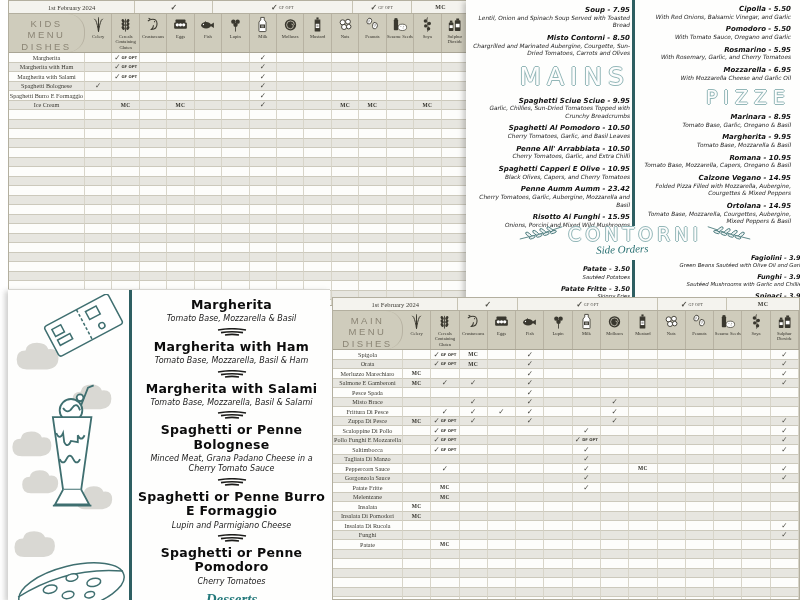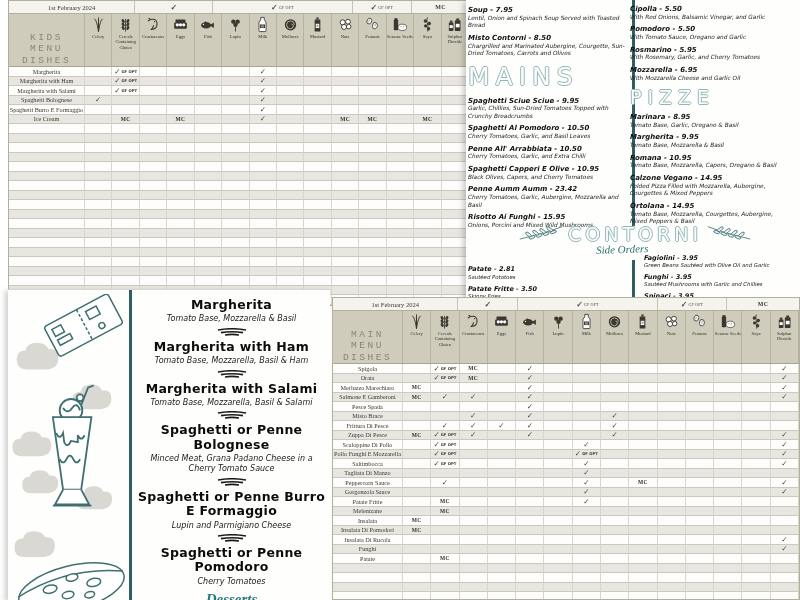--- a/index.html
+++ b/index.html
@@ -11,33 +11,33 @@
   .band-cell{border-right:1px solid #c7c3b3;display:flex;align-items:center;justify-content:center;
              font-family:"Liberation Serif",serif;font-size:6.5px;color:#3c3b34;box-sizing:border-box;gap:1px;}
   .bck{font-size:8px;font-weight:bold;color:#4a4942;}
   .bopt{font-size:4px;letter-spacing:0.2px;color:#3c3b34;}
   .bmc{font-size:6px;font-weight:bold;letter-spacing:0.5px;}
   .hdr{display:grid;grid-template-columns:var(--cols);background:#cfccbc;border-bottom:1px solid #a9a595;}
   .hcell{border-right:1px solid #b7b2a2;display:flex;flex-direction:column;align-items:center;
          justify-content:flex-start;padding-top:2px;box-sizing:border-box;overflow:hidden;}
   .hlabel{font-family:"Liberation Serif",serif;font-size:4.6px;line-height:1.15;color:#33312a;
           text-align:center;margin-top:1px;}
-  .title-cell{font-family:Liberation Mono, monospace;font-size:9.5px;letter-spacing:2.5px;color:#8b8575;
-              text-align:center;line-height:1.2;padding-top:18px;border-right:1px solid #b7b2a2;}
+  .title-cell{font-family:Liberation Sans, sans-serif;font-size:9.5px;letter-spacing:2.5px;color:#8b8575;
+              text-align:center;line-height:1.2;padding-top:4px;border-right:1px solid #b7b2a2;border-radius:17px;}
   .trow{display:grid;grid-template-columns:var(--cols);height:9.5px;box-sizing:border-box;}
   .trow:nth-child(even){background:#e7e6e0;}
   .tcell{border-right:1px solid #d8d5c9;border-bottom:1px solid #ccc9bc;display:flex;align-items:center;
          justify-content:center;box-sizing:border-box;overflow:hidden;}
   .lcell{font-family:"Liberation Serif",serif;font-size:6.2px;color:#3b3a33;}
   .ck{font-size:7.5px;font-weight:bold;color:#4a4942;display:flex;align-items:center;gap:1px;}
   .opt{font-size:3.8px;font-weight:bold;color:#3c3b34;}
   .mcm{font-family:"Liberation Serif",serif;font-size:5.5px;font-weight:bold;color:#33322b;letter-spacing:0.3px;}
   
   .page{position:absolute;background:#fefefd;box-shadow:-3px 2px 5px rgba(60,60,55,0.25);box-sizing:border-box;}
-  .mcol{position:absolute;top:0;text-align:left;}
+  .mcol{position:absolute;top:0;text-align:right;}
   .mitem{margin-bottom:4px;}
   .mname{font-size:7px;font-weight:bold;font-style:italic;color:#111;line-height:1.25;}
   .mdesc{font-size:5.8px;font-style:italic;color:#222;line-height:1.3;}
   .sideitem .mname{font-size:6.5px;}
   .sideitem .mdesc{font-size:5.4px;}
   .bighead{font-family:"DejaVu Sans",sans-serif;color:#fdfdfd;letter-spacing:6px;font-weight:500;
            text-shadow:-1px 0 #93b7b8,1px 0 #93b7b8,0 -1px #93b7b8,0 1px #93b7b8;}
   .tealline{position:absolute;width:2.5px;background:#2e5f62;}
   .contorni-wrap{position:absolute;display:flex;align-items:center;justify-content:center;gap:4px;}
   .sideorders{font-family:"Liberation Serif",serif;font-style:italic;color:#2c7274;font-size:11px;
@@ -766,21 +766,21 @@
             <div class="mdesc">Cherry Tomatoes, Garlic, Aubergine, Mozzarella and Basil</div>
           </div>
           <div class="mitem ">
             <div class="mname">Risotto Ai Funghi - 15.95</div>
             <div class="mdesc">Onions, Porcini and Mixed Wild Mushrooms</div>
           </div>
         </div>
       <div style="height:32px;"></div>
       <div id="sidesLeftList">
           <div class="mitem sideitem">
-            <div class="mname">Patate - 2.81</div>
+            <div class="mname">Patate - 3.50</div>
             <div class="mdesc">Sautéed Potatoes</div>
           </div>
           <div class="mitem sideitem">
             <div class="mname">Patate Fritte - 3.50</div>
             <div class="mdesc">Skinny Fries</div>
           </div>
           <div class="mitem sideitem">
             <div class="mname">Insalata - 3.50</div>
             <div class="mdesc">Mixed Salad Leaves, Red Onions, Carrots and Tomatoes</div>
           </div>

